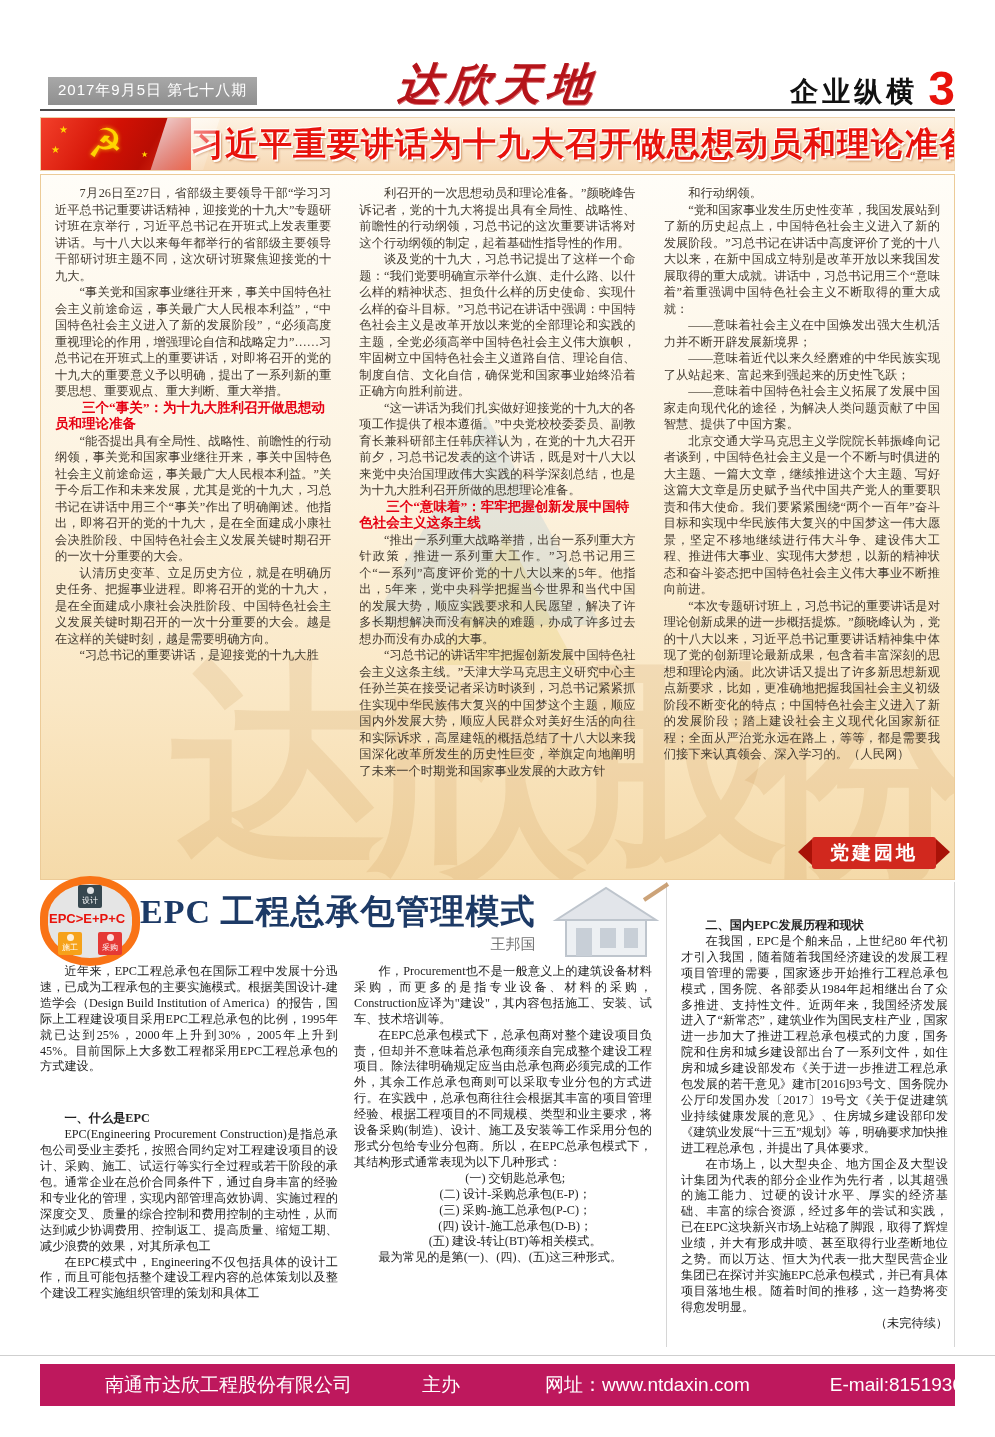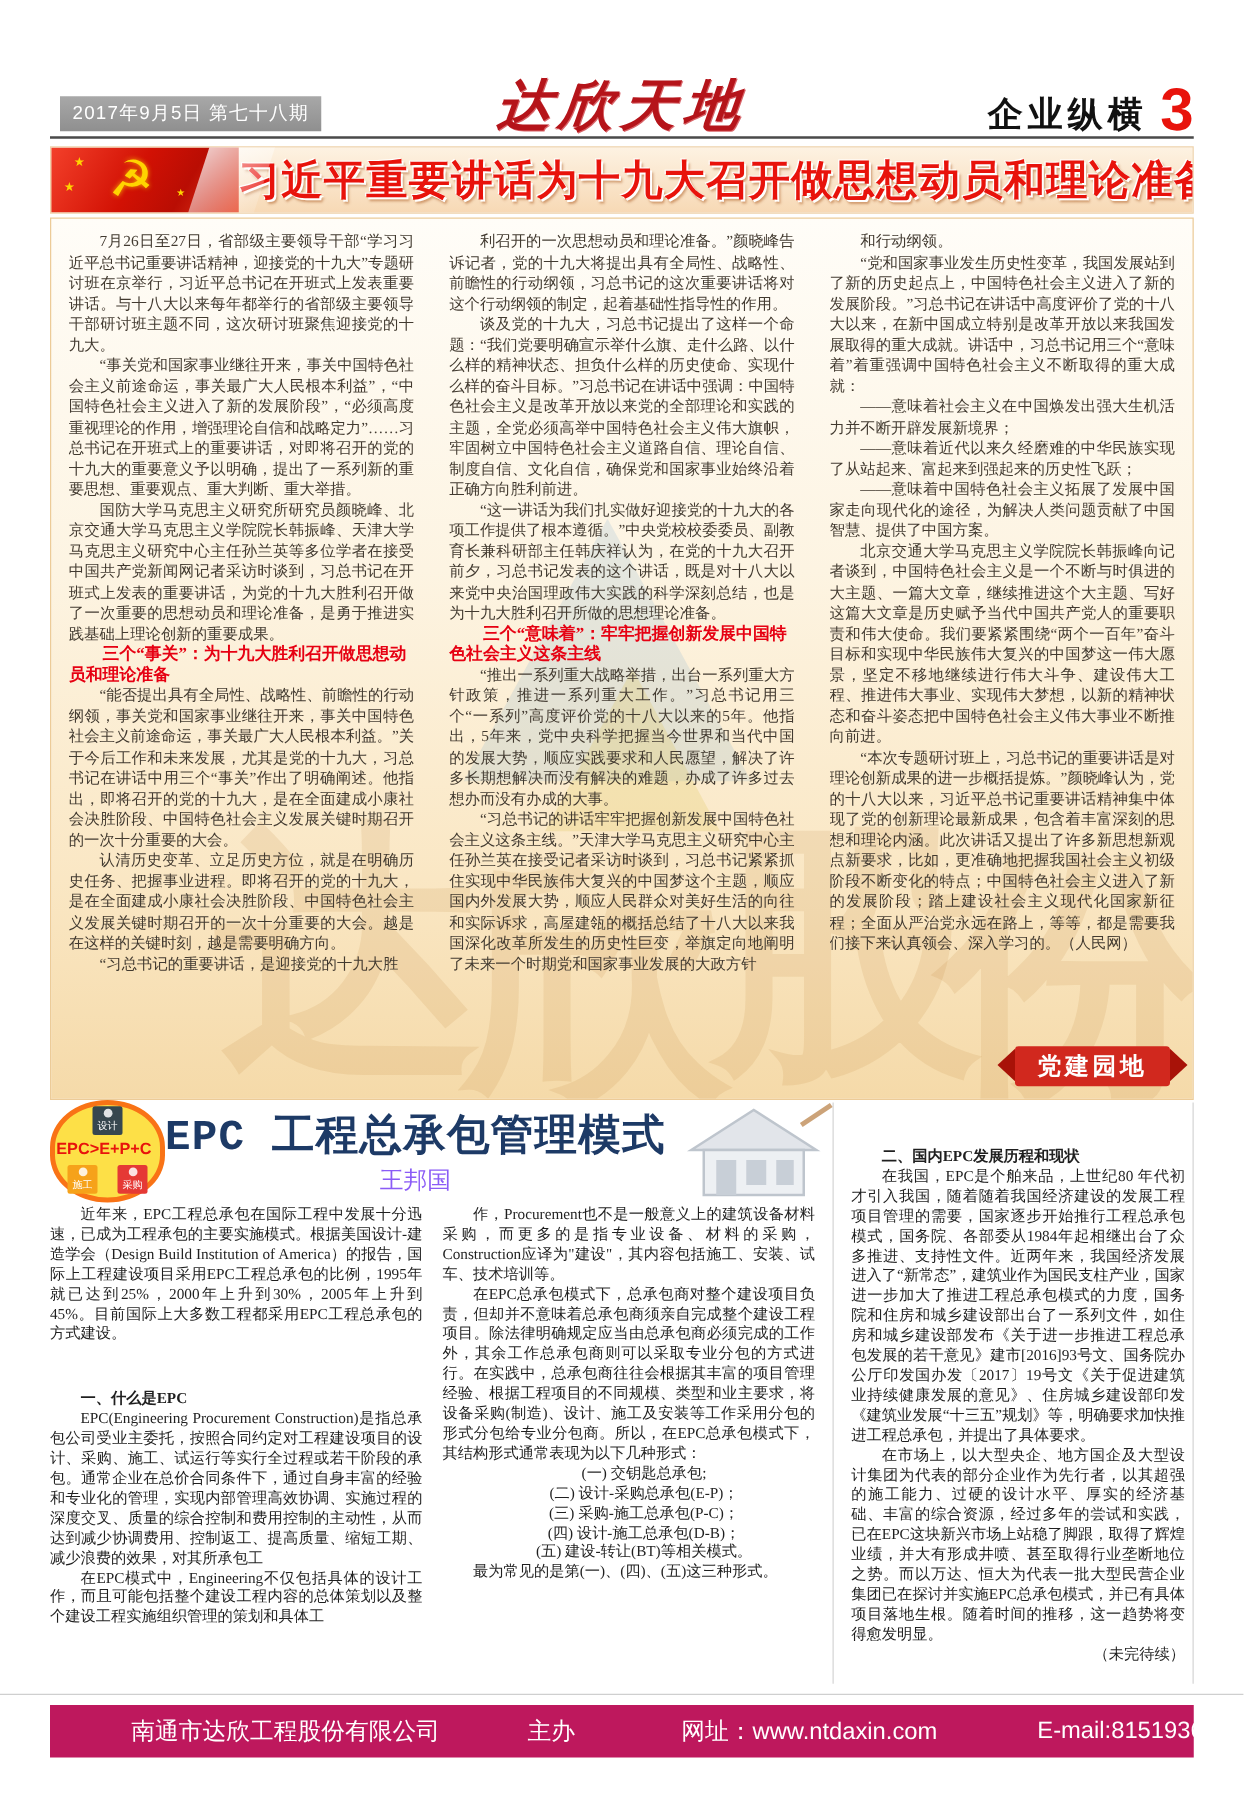--- a/index.html
+++ b/index.html
@@ -64,33 +64,33 @@
          padding:3px 18px;border-radius:3px;}
   .badge:before,.badge:after{content:"";position:absolute;top:2px;width:0;height:0;
          border-top:13px solid transparent;border-bottom:13px solid transparent;}
   .badge:before{left:-14px;border-right:14px solid #a81208;}
   .badge:after{right:-14px;border-left:14px solid #a81208;}
 
   
   .epc{position:absolute;left:40px;right:40px;top:882px;height:465px;display:flex;}
   .epc-left{width:612px;flex:0 0 auto;display:flex;flex-direction:column;}
   .epc-header{position:relative;height:78px;display:flex;align-items:center;}
-  .epc-logo{position:relative;width:84px;height:74px;flex:0 0 auto;border:4px solid #f97316;
-            border-radius:50%/46%;background:#fde047;}
+  .epc-logo{position:relative;width:84px;height:74px;flex:0 0 auto;border:8px solid #f97316;
+            border-radius:50%/46%;background:#e5e5e5;}
   .logo-formula{position:absolute;left:1px;top:27px;color:#e8130c;font-weight:900;font-size:13px;
             font-family:"Liberation Sans",sans-serif;white-space:nowrap;}
   .logo-node{position:absolute;font-size:8px;color:#fff;font-family:"Liberation Sans",sans-serif;
             padding:2px 4px;border-radius:2px;}
   .logo-node:before{content:"";display:block;width:7px;height:7px;border-radius:50%;margin:0 auto 1px;background:rgba(255,255,255,.85);}
   .node-top{left:30px;top:1px;background:#37474f;}
   .node-left{left:10px;bottom:3px;background:#f6a21a;}
   .node-right{right:10px;bottom:3px;background:#e53935;}
-  .epc-titlewrap{flex:1;text-align:center;font-family:Liberation Mono, monospace;}
+  .epc-titlewrap{flex:1;text-align:right;}
   .epc-title{margin:0;color:#1d3a66;font-size:34px;font-weight:bold;letter-spacing:1px;white-space:nowrap;}
-  .epc-author{font-size:19px;color:#8b5cf6;margin-top:0;}
+  .epc-author{font-size:15px;color:#737373;margin-top:0;}
   .house{width:140px;flex:0 0 auto;opacity:.9;}
   .epc-cols{display:flex;gap:16px;margin-top:4px;height:376px;overflow:hidden;}
   .epc-cols .col{width:296px;}
   .epc .par{color:#1f1f1f;line-height:15.9px;font-size:12.2px;}
   .epc-col3{flex:1;margin-left:14px;padding-left:14px;border-left:1px solid #d6d6d6;
             border-right:1px solid #d6d6d6;padding-right:6px;overflow:hidden;}
 
   
   .hr2{position:absolute;left:0;right:0;top:1355px;height:1px;background:#cfcfcf;}
   .footer{position:absolute;left:40px;right:40px;top:1364px;height:42px;background:#be185d;
@@ -130,21 +130,20 @@
       <div class="wm-tri2"></div>
       <span class="wm-char wc1">达</span>
       <span class="wm-char wc2">欣</span>
       <span class="wm-char wc3">股</span>
       <span class="wm-char wc4">份</span>
     </div>
     <div class="cols">
       <div class="col">
           <p class="par p">7月26日至27日，省部级主要领导干部“学习习近平总书记重要讲话精神，迎接党的十九大”专题研讨班在京举行，习近平总书记在开班式上发表重要讲话。与十八大以来每年都举行的省部级主要领导干部研讨班主题不同，这次研讨班聚焦迎接党的十九大。</p>
           <p class="par p">“事关党和国家事业继往开来，事关中国特色社会主义前途命运，事关最广大人民根本利益”，“中国特色社会主义进入了新的发展阶段”，“必须高度重视理论的作用，增强理论自信和战略定力”……习总书记在开班式上的重要讲话，对即将召开的党的十九大的重要意义予以明确，提出了一系列新的重要思想、重要观点、重大判断、重大举措。</p>
-          <p class="par p">国防大学马克思主义研究所研究员颜晓峰、北京交通大学马克思主义学院院长韩振峰、天津大学马克思主义研究中心主任孙兰英等多位学者在接受中国共产党新闻网记者采访时谈到，习总书记在开班式上发表的重要讲话，为党的十九大胜利召开做了一次重要的思想动员和理论准备，是勇于推进实践基础上理论创新的重要成果。</p>
           <h3 class="par h">三个“事关”：为十九大胜利召开做思想动员和理论准备</h3>
           <p class="par p">“能否提出具有全局性、战略性、前瞻性的行动纲领，事关党和国家事业继往开来，事关中国特色社会主义前途命运，事关最广大人民根本利益。”关于今后工作和未来发展，尤其是党的十九大，习总书记在讲话中用三个“事关”作出了明确阐述。他指出，即将召开的党的十九大，是在全面建成小康社会决胜阶段、中国特色社会主义发展关键时期召开的一次十分重要的大会。</p>
           <p class="par p">认清历史变革、立足历史方位，就是在明确历史任务、把握事业进程。即将召开的党的十九大，是在全面建成小康社会决胜阶段、中国特色社会主义发展关键时期召开的一次十分重要的大会。越是在这样的关键时刻，越是需要明确方向。</p>
           <p class="par p">“习总书记的重要讲话，是迎接党的十九大胜</p>
         </div>
       <div class="col">
           <p class="par p">利召开的一次思想动员和理论准备。”颜晓峰告诉记者，党的十九大将提出具有全局性、战略性、前瞻性的行动纲领，习总书记的这次重要讲话将对这个行动纲领的制定，起着基础性指导性的作用。</p>
           <p class="par p">谈及党的十九大，习总书记提出了这样一个命题：“我们党要明确宣示举什么旗、走什么路、以什么样的精神状态、担负什么样的历史使命、实现什么样的奋斗目标。”习总书记在讲话中强调：中国特色社会主义是改革开放以来党的全部理论和实践的主题，全党必须高举中国特色社会主义伟大旗帜，牢固树立中国特色社会主义道路自信、理论自信、制度自信、文化自信，确保党和国家事业始终沿着正确方向胜利前进。</p>
           <p class="par p">“这一讲话为我们扎实做好迎接党的十九大的各项工作提供了根本遵循。”中央党校校委委员、副教育长兼科研部主任韩庆祥认为，在党的十九大召开前夕，习总书记发表的这个讲话，既是对十八大以来党中央治国理政伟大实践的科学深刻总结，也是为十九大胜利召开所做的思想理论准备。</p>
           <h3 class="par h">三个“意味着”：牢牢把握创新发展中国特色社会主义这条主线</h3>

